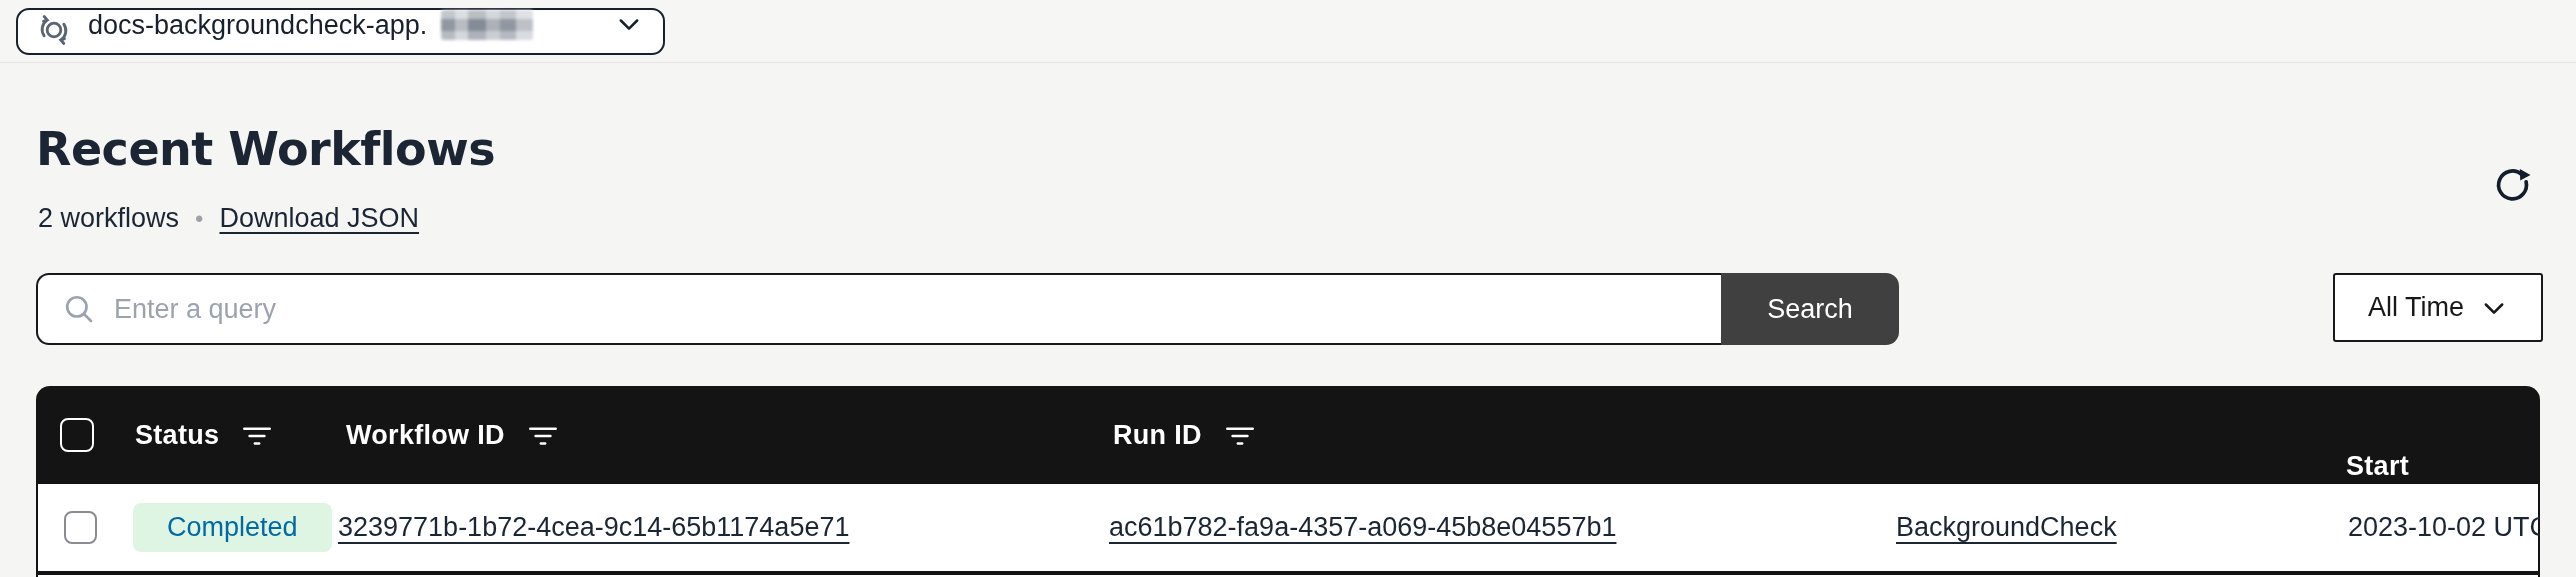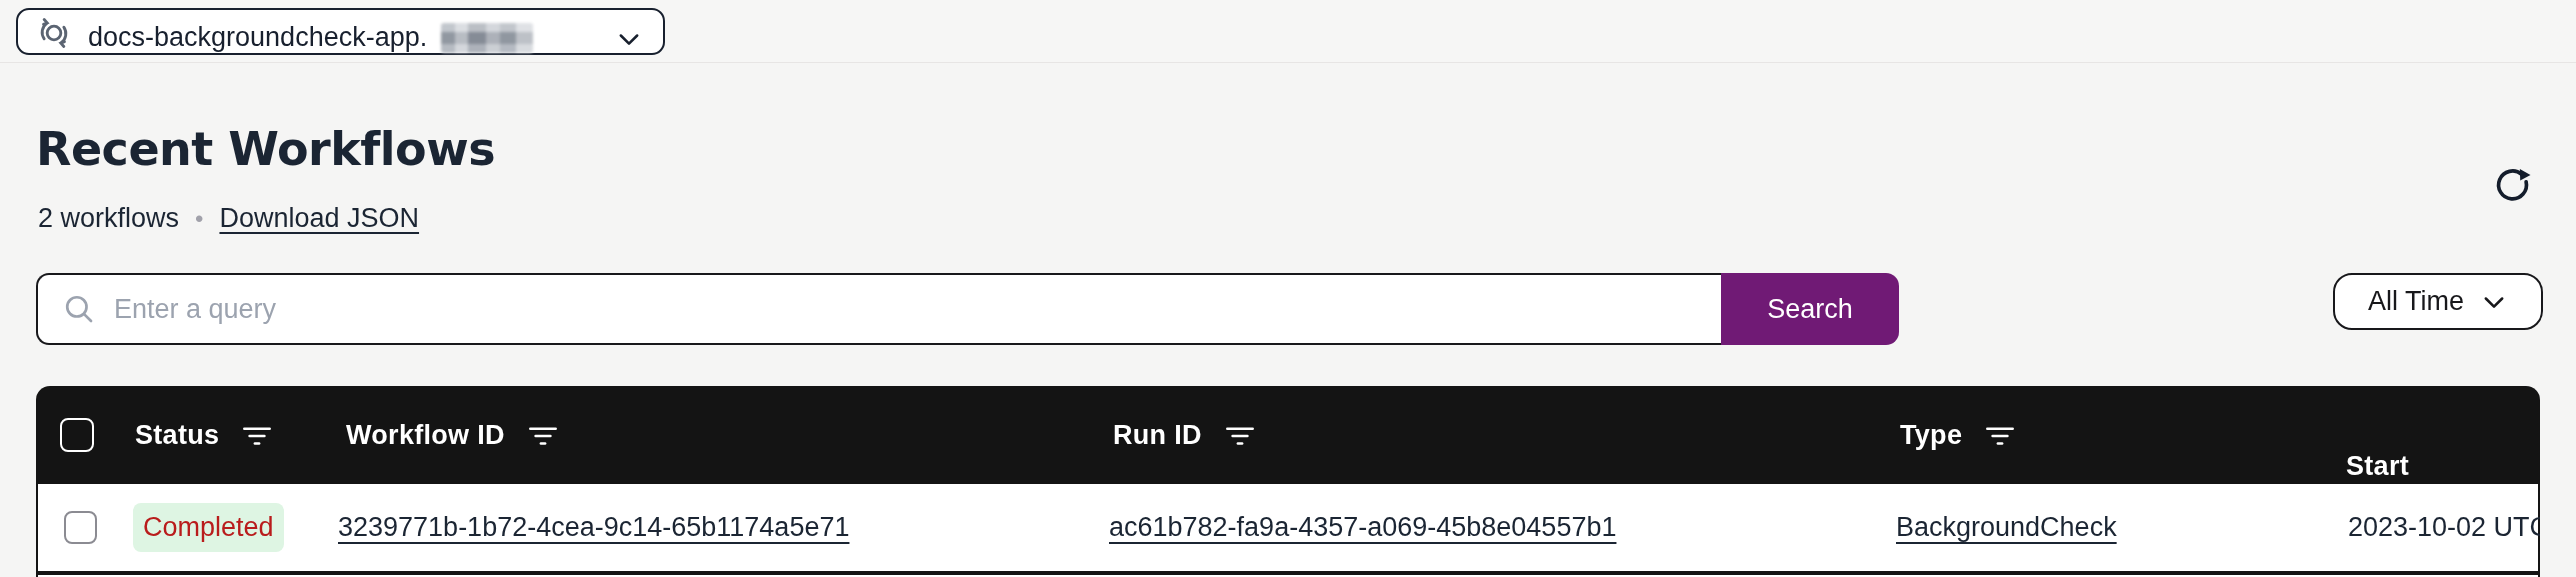--- a/index.html
+++ b/index.html
@@ -3,21 +3,21 @@
 <meta charset="utf-8">
 <style>
   * { margin:0; padding:0; box-sizing:border-box; }
   html,body { width:2576px; height:578px; }
   body { font-family:"Liberation Sans", sans-serif; background:#f5f5f4; color:#1b2533; }
   .screen { position:relative; width:2576px; height:578px; overflow:hidden; background:#f5f5f4; }
 
   
   .topbar { position:absolute; left:0; top:0; width:2576px; height:63px; background:#f6f6f5; border-bottom:1px solid #e7e5e4; }
   .ns-select { position:absolute; left:16px; top:8px; width:649px; height:47px; background:#ffffff;
-    border:2.5px solid #18202e; border-radius:13px; display:flex; align-items:flex-end; gap:14px; padding:0 20px 0 16px; cursor:pointer; }
+    border:2.5px solid #18202e; border-radius:13px; display:flex; align-items:flex-start; gap:14px; padding:0 20px 0 16px; cursor:pointer; }
   .ns-select .ns-label { font-size:27px; color:#18202e; white-space:nowrap; }
   .ns-blur { width:92px; height:30px; border-radius:3px; filter:blur(1.4px);
     background-image:
       linear-gradient(180deg, rgba(255,255,255,.4) 0 9px, rgba(0,0,0,.06) 9px 21px, rgba(255,255,255,.28) 21px 30px),
       linear-gradient(90deg,#9aa1ab 0 14px,#c3c8cf 14px 27px,#8d949f 27px 45px,#b7bcc4 45px 59px,#99a0aa 59px 75px,#c9cdd3 75px 92px); }
   .ns-select .chev { margin-left:auto; }
 
   .topbar-right { position:absolute; right:0; top:0; height:63px; }
 
   
@@ -27,39 +27,39 @@
   .subline .dot { color:#a1a1aa; font-size:24px; }
   .dl-link { color:#1b2533; text-decoration:underline; text-underline-offset:5px; text-decoration-thickness:2px; cursor:pointer; }
   .refresh-btn { position:absolute; left:2492px; top:164px; width:48px; height:48px; background:none; border:none; cursor:pointer; }
 
   
   .search-group { position:absolute; left:36px; top:273px; width:1863px; height:72px; display:flex; }
   .query-wrap { flex:1; display:flex; align-items:center; gap:18px; background:#ffffff; border:2.5px solid #18181b;
     border-right:none; border-radius:13px 0 0 13px; padding:0 4px 0 24px;justify-content:space-between; }
   .query-wrap input { flex:1; border:none; outline:none; font-size:27px; color:#1b2533; background:transparent; font-family:"Liberation Sans",sans-serif; }
   .query-wrap input::placeholder { color:#9ca3af; }
-  .search-btn { width:178px; background:#701a75; color:#ffffff; border:none; border-radius:0 13px 13px 0;
+  .search-btn { width:178px; background:#404040; color:#ffffff; border:none; border-radius:0 13px 13px 0;
     font-size:27px; font-family:"Liberation Sans",sans-serif; cursor:pointer; }
-  .time-filter { position:absolute; left:2333px; top:273px; width:210px; height:57px; background:#ffffff;
-    border:2.5px solid #18181b; border-radius:19px; display:flex; align-items:center; justify-content:center; gap:16px;
+  .time-filter { position:absolute; left:2333px; top:273px; width:210px; height:69px; background:#ffffff;
+    border:2.5px solid #18181b; border-radius:3px; display:flex; align-items:center; justify-content:center; gap:16px;
     font-size:27px; color:#18181b; cursor:pointer; font-family:"Liberation Sans",sans-serif; }
 
   
   .wtable { position:absolute; left:36px; top:386px; width:2504px;text-decoration:underline; }
   .thead { position:relative; height:98px; background:#141414; border-radius:14px 14px 0 0; }
   .th { position:absolute; top:0; height:98px; display:flex; align-items:center; gap:20px; color:#ffffff; font-size:27px; font-weight:700; letter-spacing:0.3px; }
   .th-status { left:99px; } .th-wfid { left:310px; } .th-runid { left:1077px; } .th-type { left:1864px; } .th-start { left:2310px;margin-top:31px; }
   .cb { border-radius:8px; background:transparent; }
   .cb-head { position:absolute; left:24px; top:32px; width:34px; height:34px; border:2.5px solid #ffffff; border-radius:8px; cursor:pointer; }
   .trow { position:relative; height:87px; background:#ffffff; border-left:2px solid #141414; border-right:2px solid #141414; }
   .cb-row { position:absolute; left:26px; top:27px; width:33px; height:33px; border:2.5px solid #8b8b92; border-radius:8px; cursor:pointer; background:#fff; }
   .cell { position:absolute; top:0; height:87px; display:flex; align-items:center; font-size:27px; color:#1b2533; white-space:nowrap; }
   .cell-status { left:95px; } .cell-wfid { left:300px; } .cell-runid { left:1071px; } .cell-type { left:1858px; }
   .cell-start { left:2310px; width:192px; overflow:hidden; }
-  .badge { display:inline-block; padding:9px 10px; border-radius:8px; background:#def5e3; color:#b91c1c; font-size:27px; font-weight:500; }
+  .badge { display:inline-block; padding:9px 34px; border-radius:8px; background:#def5e3; color:#0369a1; font-size:27px; font-weight:500; }
   .tlink { color:#1b2533; text-decoration:underline; text-underline-offset:6px; text-decoration-thickness:1.8px; cursor:pointer; }
   .row-divider { height:4px; background:#141414; }
   .row-sliver { height:3px; background:#ffffff; border-left:2px solid #141414; border-right:2px solid #141414; }
 
   svg { display:block; }
 </style>
 </head>
 <body>
 
 <div class="screen">
@@ -144,28 +144,20 @@
 
       <div class="th th-runid">
         <span>Run ID</span>
         <svg width="36" height="26" viewBox="0 0 34 24" stroke="#ffffff" stroke-width="2.4" stroke-linecap="round">
           <path d="M5 6 L29 6"></path>
             <path d="M10 13 L24 13"></path>
             <path d="M15 20 L19 20"></path>
         </svg>
       </div>
 
-      <div class="th th-type">
-        <span>Type</span>
-        <svg width="36" height="26" viewBox="0 0 34 24" stroke="#ffffff" stroke-width="2.4" stroke-linecap="round">
-          <path d="M5 6 L29 6"></path>
-            <path d="M10 13 L24 13"></path>
-            <path d="M15 20 L19 20"></path>
-        </svg>
-      </div>
 
       <div class="th th-start">
         <span>Start</span>
       </div>
     </div>
 
     <div class="trow">
       <span class="cb cb-row"></span>
       <div class="cell cell-status">
         <span class="badge">Completed</span>

